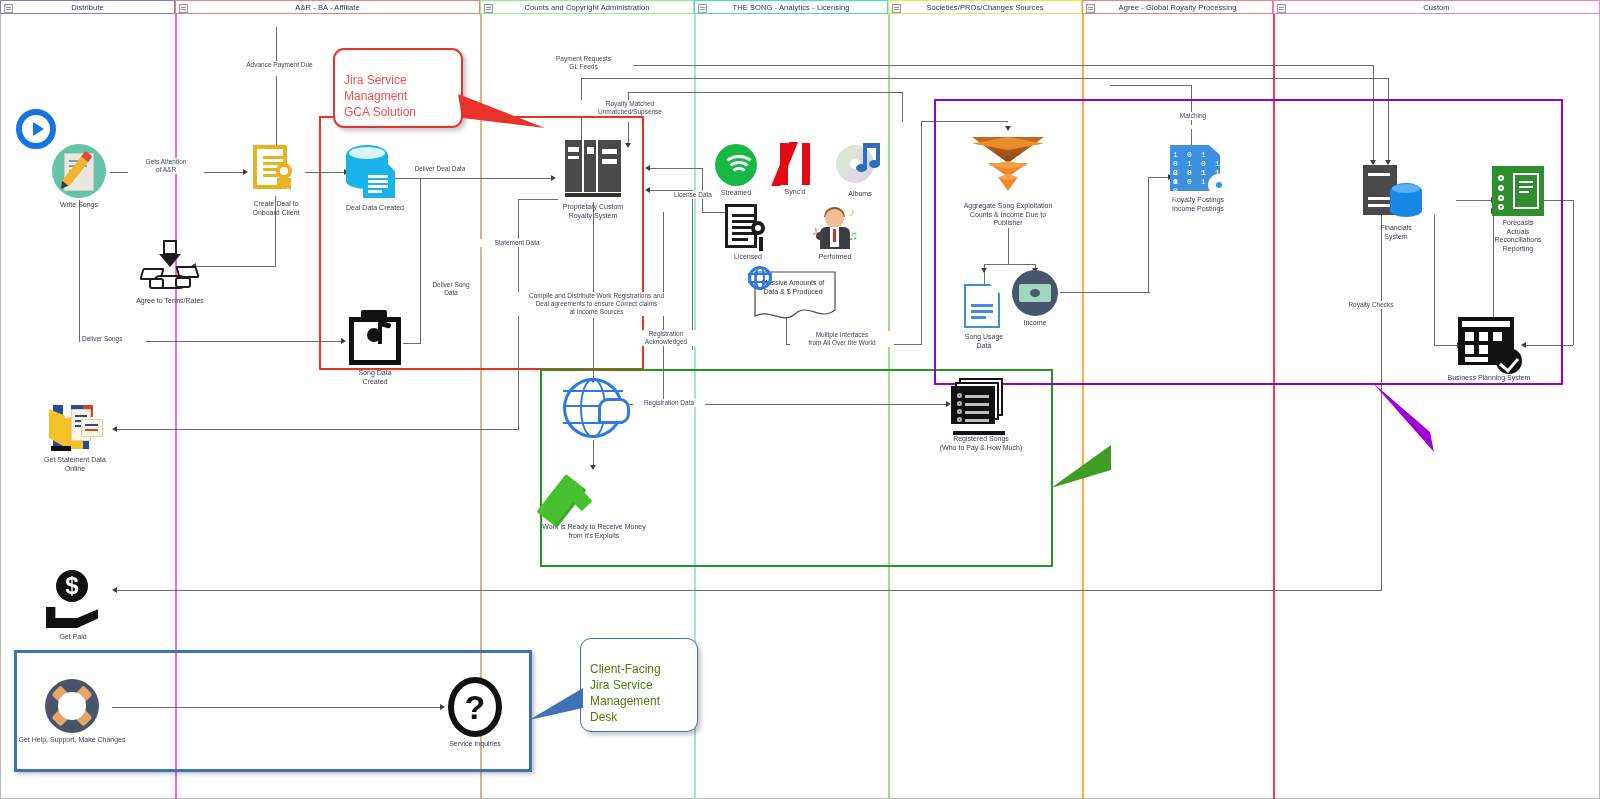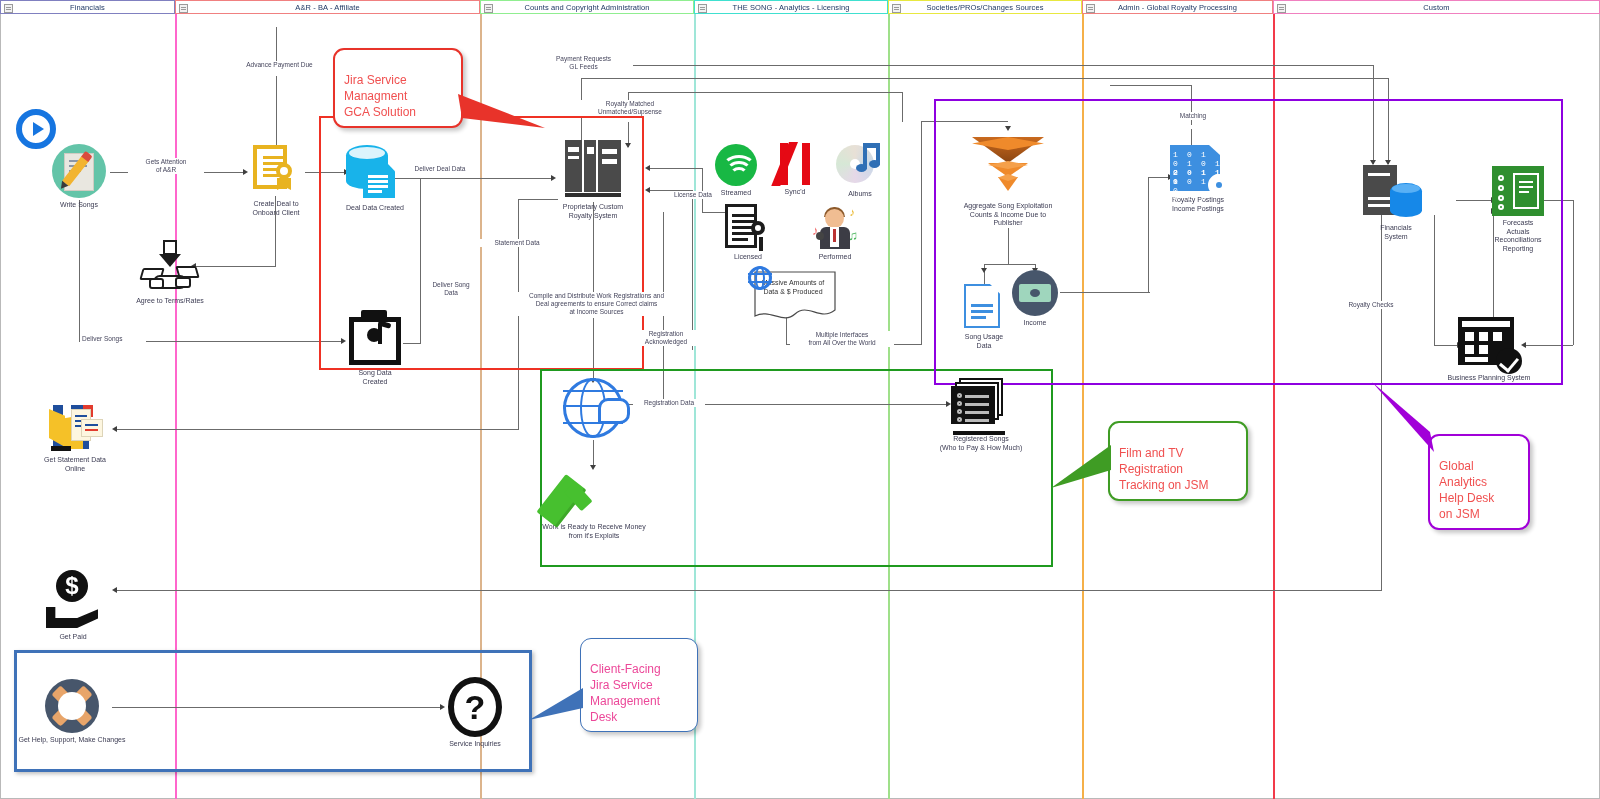--- a/index.html
+++ b/index.html
@@ -44,21 +44,21 @@
   .group.blue{border:3px solid #3f72b8;box-shadow:2px 2px 4px rgba(0,0,0,.25);}
 
   
   .callout{position:absolute;box-sizing:border-box;border-radius:11px;background:#fff;
            padding:6px 9px;font-size:12px;line-height:16px;color:#f05050;white-space:pre-line;
            box-shadow:3px 3px 4px rgba(0,0,0,.22);}
   .callout.red{border:2.5px solid #e8332a;}
   .callout.green{border:2.5px solid #3f9c24;}
   .callout.purple{border:2.5px solid #a100d8;}
   .callout.blue{border:1.6px solid #3f72b8;}
-  .callout.blue .t{color:#ec4899;}
+  .callout.blue .t{color:#4d7c0f;}
   .tail{position:absolute;}
 
   
   .i-play{width:40px;height:40px;border-radius:50%;border:6px solid #1675e0;box-sizing:border-box;
           display:flex;align-items:center;justify-content:center;background:#fff;}
   .i-play:after{content:"";width:0;height:0;border-left:11px solid #1675e0;border-top:7px solid transparent;border-bottom:7px solid transparent;margin-left:4px;}
 
   .i-write{width:54px;height:54px;border-radius:50%;background:#63c4a8;position:relative;}
   .i-write .pg{position:absolute;left:12px;top:9px;width:28px;height:36px;background:#e9e7e0;border:1px solid #cfccc2;}
   .i-write .pg i{position:absolute;left:4px;height:2px;background:#8b96a8;}
@@ -283,41 +283,41 @@
                  transform:rotate(-42deg);transform-origin:top left;border-radius:2px;}
 </style>
 </head>
 <body>
 
 <div id="stage">
 
   <div class="lane-header-row">
     <div class="lane-head" style="width:175px;border-color:#8080c0;">
       <span class="grip"></span>
-      <span class="lbl">Financials</span>
+      <span class="lbl">Distribute</span>
     </div>
     <div class="lane-head" style="width:305px;border-color:#f08080;">
       <span class="grip"></span>
       <span class="lbl">A&amp;R - BA - Affiliate</span>
     </div>
     <div class="lane-head" style="width:214px;border-color:#90ee90;">
       <span class="grip"></span>
       <span class="lbl">Counts and Copyright Administration</span>
     </div>
     <div class="lane-head" style="width:194px;border-color:#40e0d0;">
       <span class="grip"></span>
       <span class="lbl">THE SONG - Analytics - Licensing</span>
     </div>
     <div class="lane-head" style="width:194px;border-color:#e8e840;">
       <span class="grip"></span>
       <span class="lbl">Societies/PROs/Changes Sources</span>
     </div>
     <div class="lane-head" style="width:191px;border-color:#f08080;">
       <span class="grip"></span>
-      <span class="lbl">Admin - Global Royalty Processing</span>
+      <span class="lbl">Agree - Global Royalty Processing</span>
     </div>
     <div class="lane-head" style="width:327px;border-color:#f080c0;">
       <span class="grip"></span>
       <span class="lbl">Custom</span>
     </div>
   </div>
 
   <div class="outer-frame"></div>
 
   <div class="lane-div" style="left:175px;background:#ff66cc;"></div>
@@ -442,35 +442,24 @@
 
   <div class="callout red" style="left:333px;top:48px;width:130px;">
     <span>Jira Service
 Managment
 GCA Solution</span>
   </div>
   <svg class="tail" style="left:440px;top:88px;width:110px;height:45px;">
     <polygon points="18,6 105,40 22,30" fill="#e8332a"></polygon>
   </svg>
 
-  <div class="callout green" style="left:1108px;top:421px;width:140px;">
-    <span>Film and TV
-Registration
-Tracking on JSM</span>
-  </div>
   <svg class="tail" style="left:1045px;top:440px;width:75px;height:50px;">
     <polygon points="66,5 6,48 66,30" fill="#3f9c24"></polygon>
   </svg>
 
-  <div class="callout purple" style="left:1428px;top:434px;width:102px;">
-    <span>Global
-Analytics
-Help Desk
-on JSM</span>
-  </div>
   <svg class="tail" style="left:1368px;top:380px;width:75px;height:80px;">
     <polygon points="4,2 66,72 62,52" fill="#a100d8"></polygon>
   </svg>
 
   <div class="callout blue" style="left:580px;top:638px;width:118px;">
     <span class="t">Client-Facing
 Jira Service
 Management
 Desk</span>
   </div>

